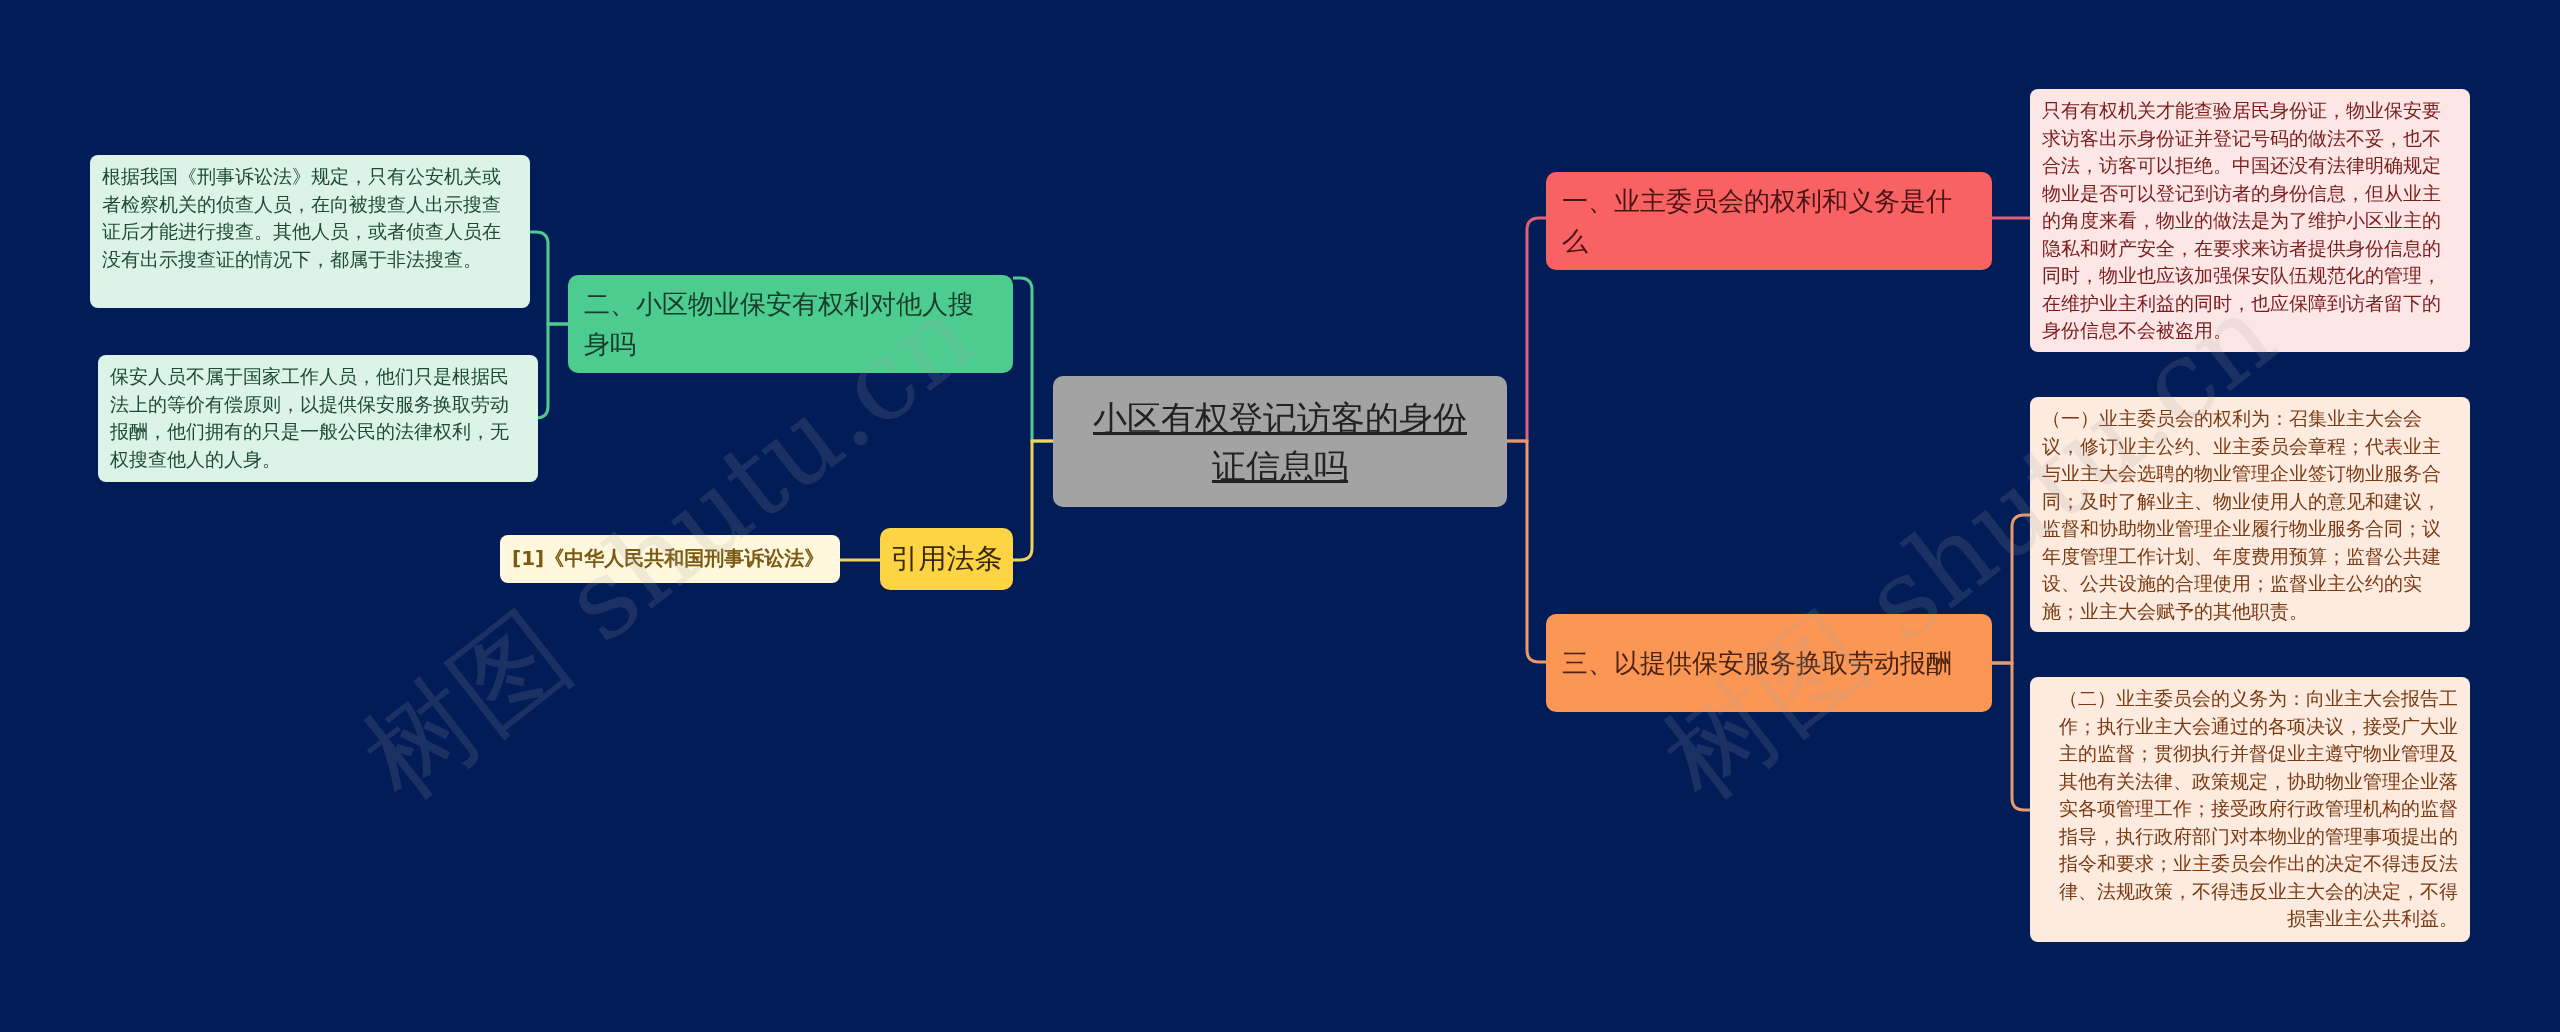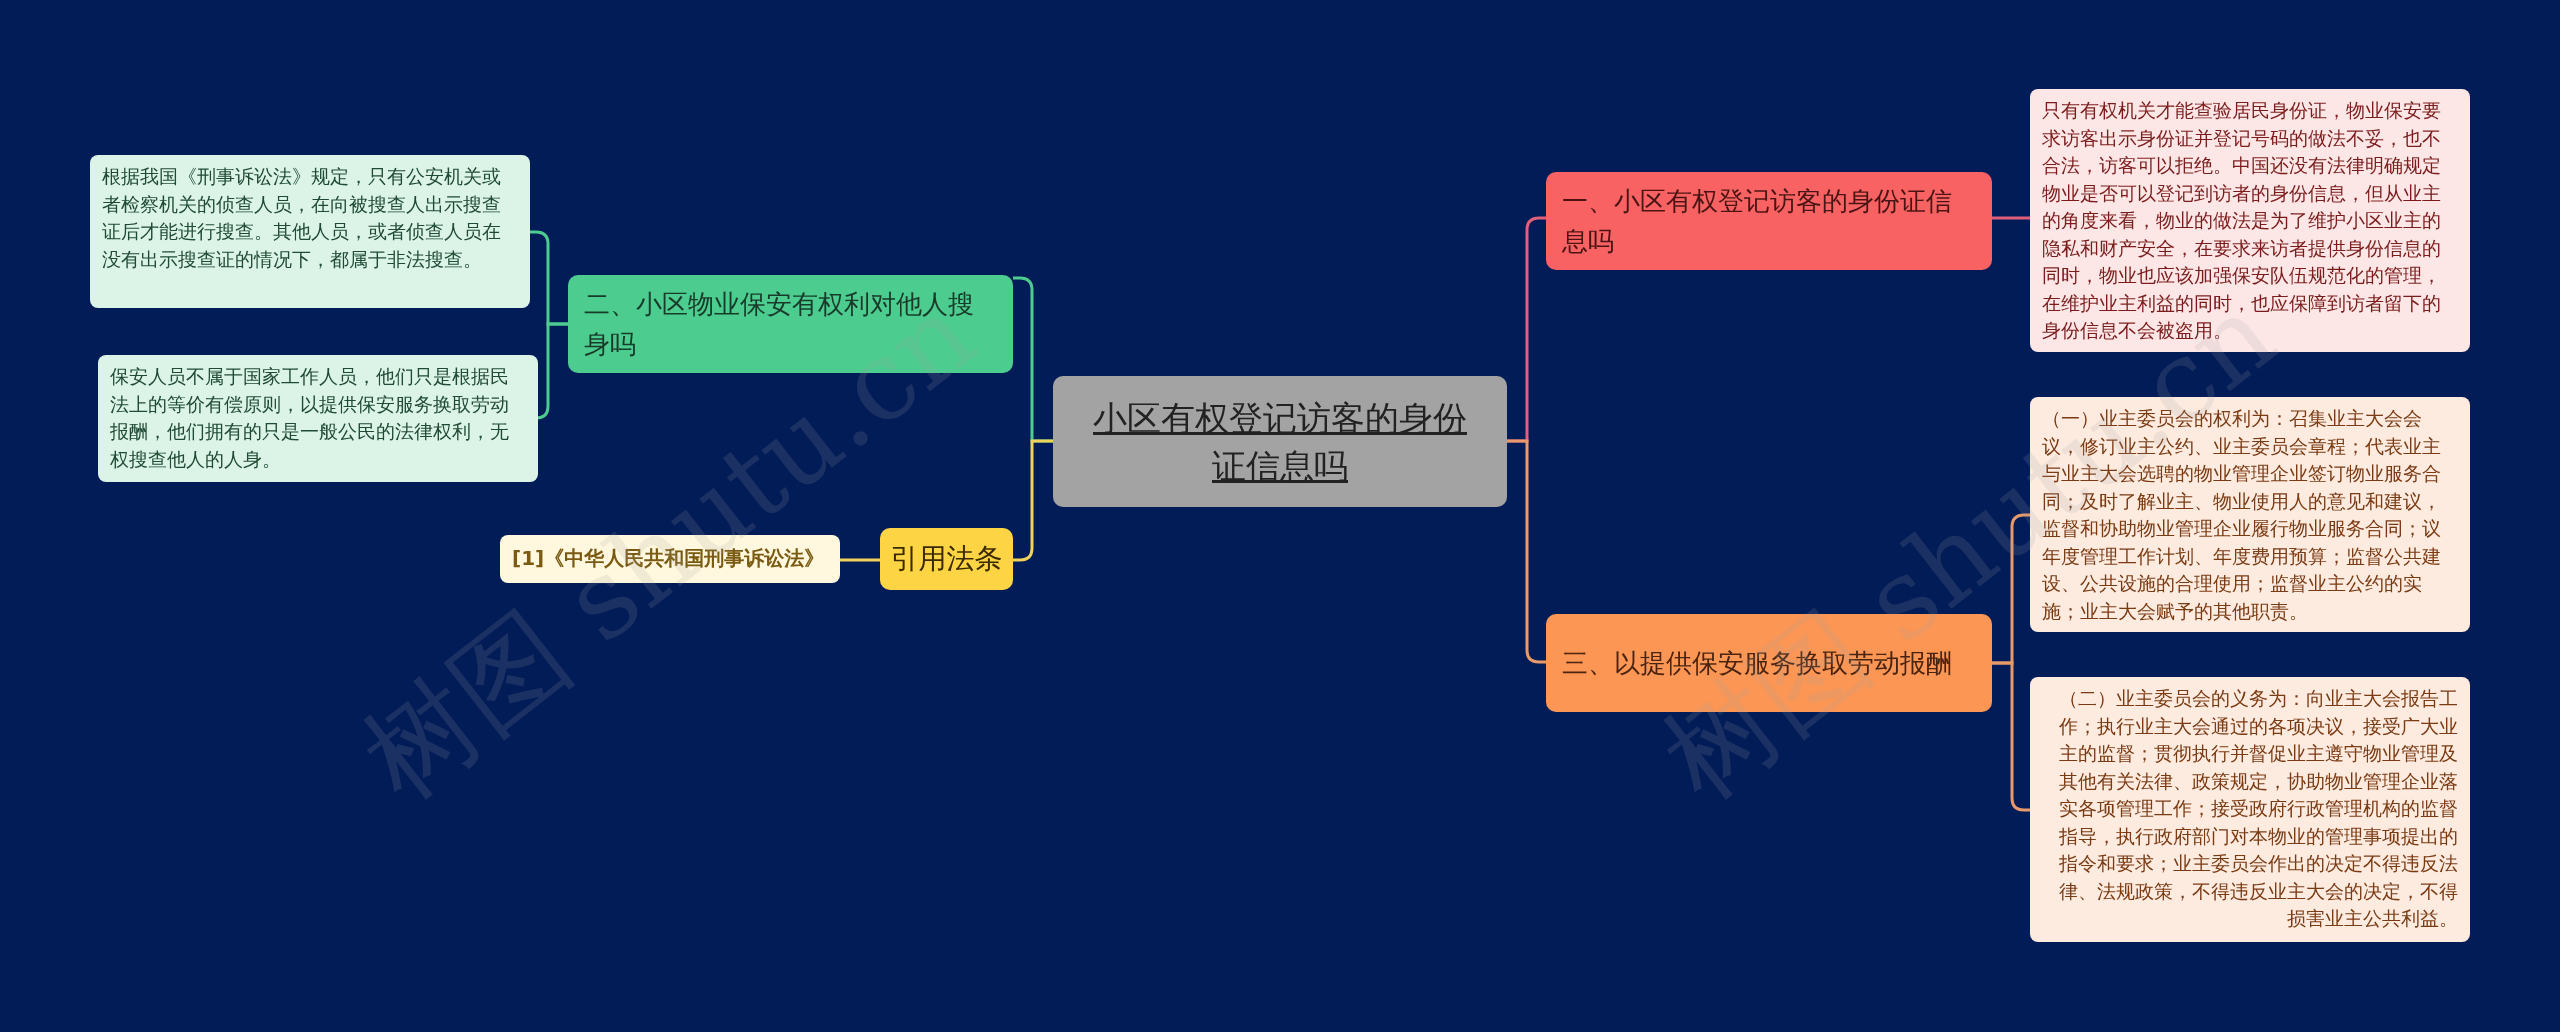--- a/index.html
+++ b/index.html
@@ -76,21 +76,21 @@
   </div>
 
   <div class="node branch branch-yellow" style="left:880px; top:528px; width:133px; height:62px; padding:0;">
     <span>引用法条</span>
   </div>
   <div class="node note note-yellow" style="left:500px; top:535px; width:340px; height:48px;">
     <span>[1]《中华人民共和国刑事诉讼法》</span>
   </div>
 
   <div class="node branch branch-red" style="left:1546px; top:172px; width:446px; height:98px;">
-    <span>一、小区有权登记访客的身份证信息吗</span>
+    <span>一、业主委员会的权利和义务是什么</span>
   </div>
   <div class="node note note-red" style="left:2030px; top:89px; width:440px; height:263px;">
     <span>只有有权机关才能查验居民身份证，物业保安要求访客出示身份证并登记号码的做法不妥，也不合法，访客可以拒绝。中国还没有法律明确规定物业是否可以登记到访者的身份信息，但从业主的角度来看，物业的做法是为了维护小区业主的隐私和财产安全，在要求来访者提供身份信息的同时，物业也应该加强保安队伍规范化的管理，在维护业主利益的同时，也应保障到访者留下的身份信息不会被盗用。</span>
   </div>
 
   <div class="node branch branch-orange" style="left:1546px; top:614px; width:446px; height:98px;">
     <span>三、以提供保安服务换取劳动报酬</span>
   </div>
   <div class="node note note-orange" style="left:2030px; top:397px; width:440px; height:235px;">
     <span>（一）业主委员会的权利为：召集业主大会会议，修订业主公约、业主委员会章程；代表业主与业主大会选聘的物业管理企业签订物业服务合同；及时了解业主、物业使用人的意见和建议，监督和协助物业管理企业履行物业服务合同；议年度管理工作计划、年度费用预算；监督公共建设、公共设施的合理使用；监督业主公约的实施；业主大会赋予的其他职责。</span>

